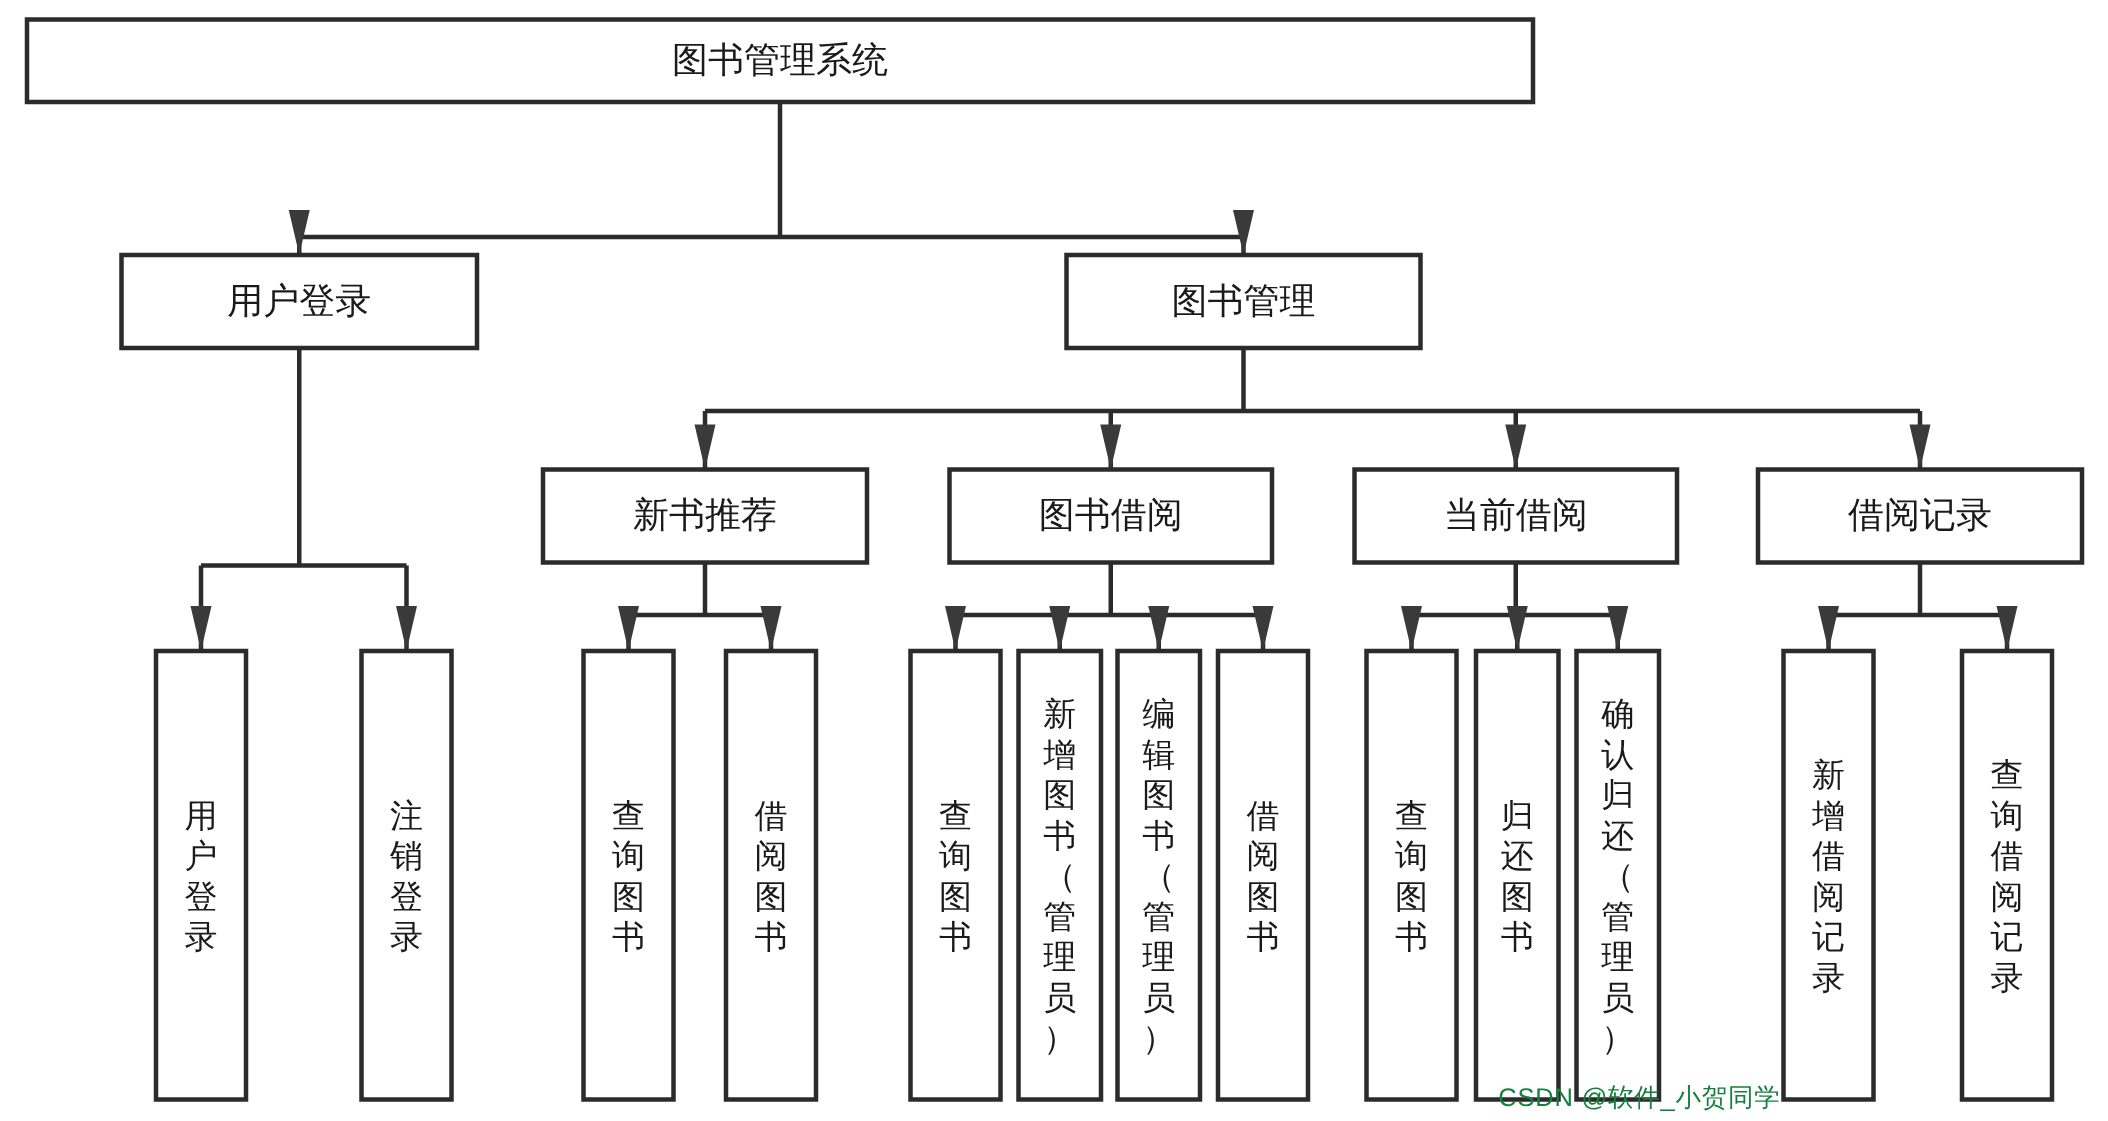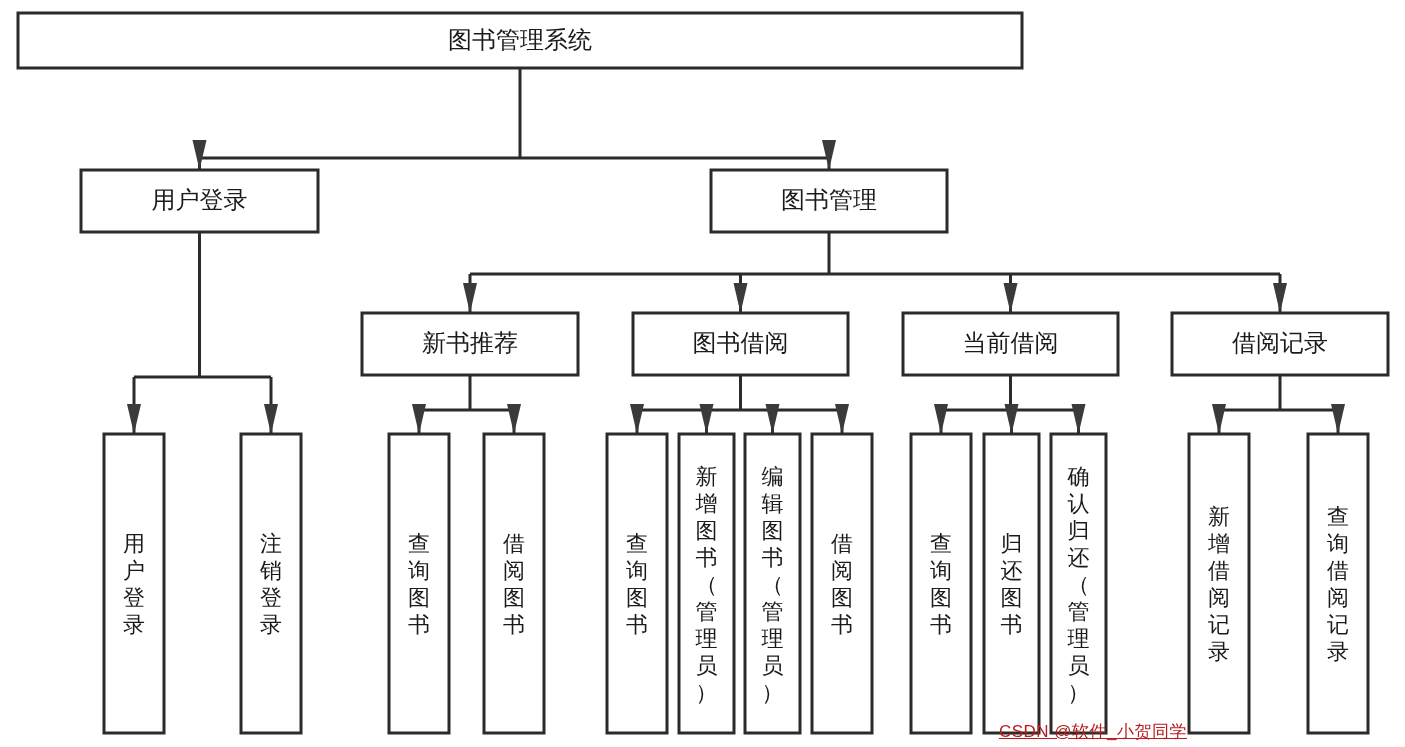--- a/index.html
+++ b/index.html
@@ -14,22 +14,22 @@
   .arrow-head{fill:#3a3a3a;stroke:none;}
   .node-label{
     font-family:"Liberation Sans","DejaVu Sans",sans-serif;
     fill:#1a1a1a;text-anchor:middle;dominant-baseline:middle;
   }
   .label-h{font-size:24px;}
   .label-v{font-size:22px;}
   .watermark{
     position:absolute;right:8px;bottom:4px;
     font-family:"Liberation Sans","DejaVu Sans",sans-serif;
-    font-size:17px;color:#b91c1c;white-space:nowrap;
-    letter-spacing:0.5px;user-select:none;text-decoration:underline;
+    font-size:17px;color:#15803d;white-space:nowrap;
+    letter-spacing:0.5px;user-select:none;
   }
 </style>
 </head>
 <body>
 
 <div id="stage">
   <svg id="diagram" viewBox="0 0 1405 747">
     <defs>
       <g id="arrowhead-proto"></g>
     </defs>

